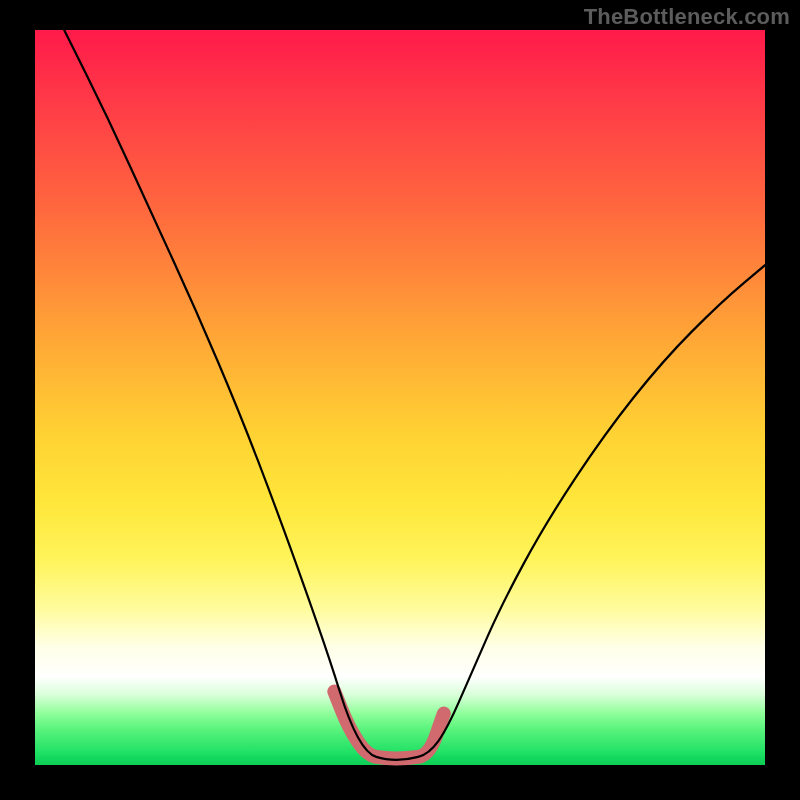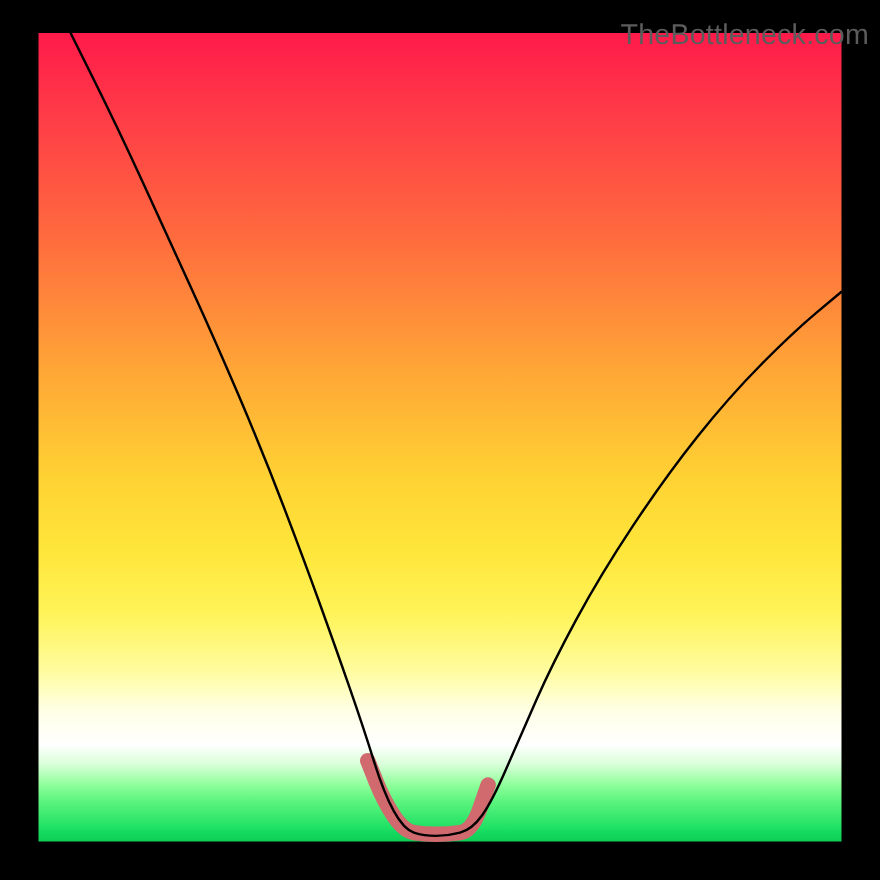--- a/index.html
+++ b/index.html
@@ -45,25 +45,24 @@
       #1fe265 98.3%,
       #13d85e 99%,
       #0fce56 100%
     );
   }
   .branding {
     position: absolute;
     top: 4px;
     right: 10px;
     color: #5c5c5c;
-    font-size: 26px;
-    font-weight: 400;
+    font-size: 22px;
+    font-weight: 700;
     letter-spacing: 0.2px;
     z-index: 5;
-    margin-top: 12px;
   }
   svg.curve {
     position: absolute;
     left: 0;
     top: 0;
     width: 730px;
     height: 735px;
     overflow: visible;
   }
 </style>

